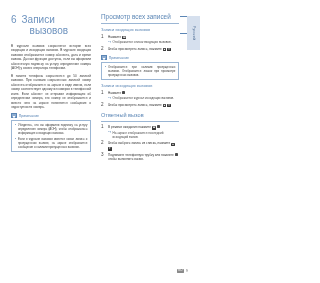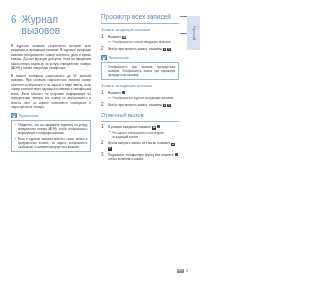--- a/index.html
+++ b/index.html
@@ -17,21 +17,21 @@
   .col-left  { position:absolute; left:11px;  top:14px; width:80px; }
   .col-right { position:absolute; left:101px; top:13px; width:78px; }
 
   .chap { display:flex; gap:5px; align-items:flex-start; }
   .chap-num {
     font-size:10px; color:#6e93bf; font-weight:400; line-height:11px;
   }
   .chap-title {
     font-size:10px; color:#6e93bf; line-height:11px; font-weight:400;
   }
-  .chap-title .l2 { display:block; }
+  .chap-title .l2 { display:block;margin-left:8px; }
 
   .body-text {
     font-size:3.1px; line-height:4.45px; color:#3a3a3a;
     text-align:justify; margin-top:8px;
   }
   .body-text p { margin-bottom:3.1px; }
 
   
   .h-main {
     font-size:6.4px; color:#5b86b5; line-height:8px;
@@ -132,21 +132,21 @@
 </head>
 <body>
 
 <div class="page">
 
   <div class="col-left">
 
     <div class="chap">
       <div class="chap-num">6</div>
       <div class="chap-title">
-        <span>Журнал</span>
+        <span>Записи</span>
         <span class="l2">вызовов</span>
       </div>
     </div>
 
     <div class="body-text">
       <p>В журнале вызовов сохраняется история всех входящих и исходящих вызовов. В журнале входящих вызовов отображается номер абонента, дата и время вызова. Данная функция доступна, если вы оформили абонентскую подписку на услугу определения номера (АОН) у своего оператора телефонии.</p>
       <p>В памяти телефона сохраняются до 50 записей вызовов. При наличии сохраненных записей номер абонента отображается на экране в виде имени, если номер соответствует одному из номеров в телефонной книге. Если абонент не отправил информацию об определении номера, его номер не отображается и вместо него на экране появляется сообщение о недоступности номера.</p>
     </div>
 
     <div class="note">

